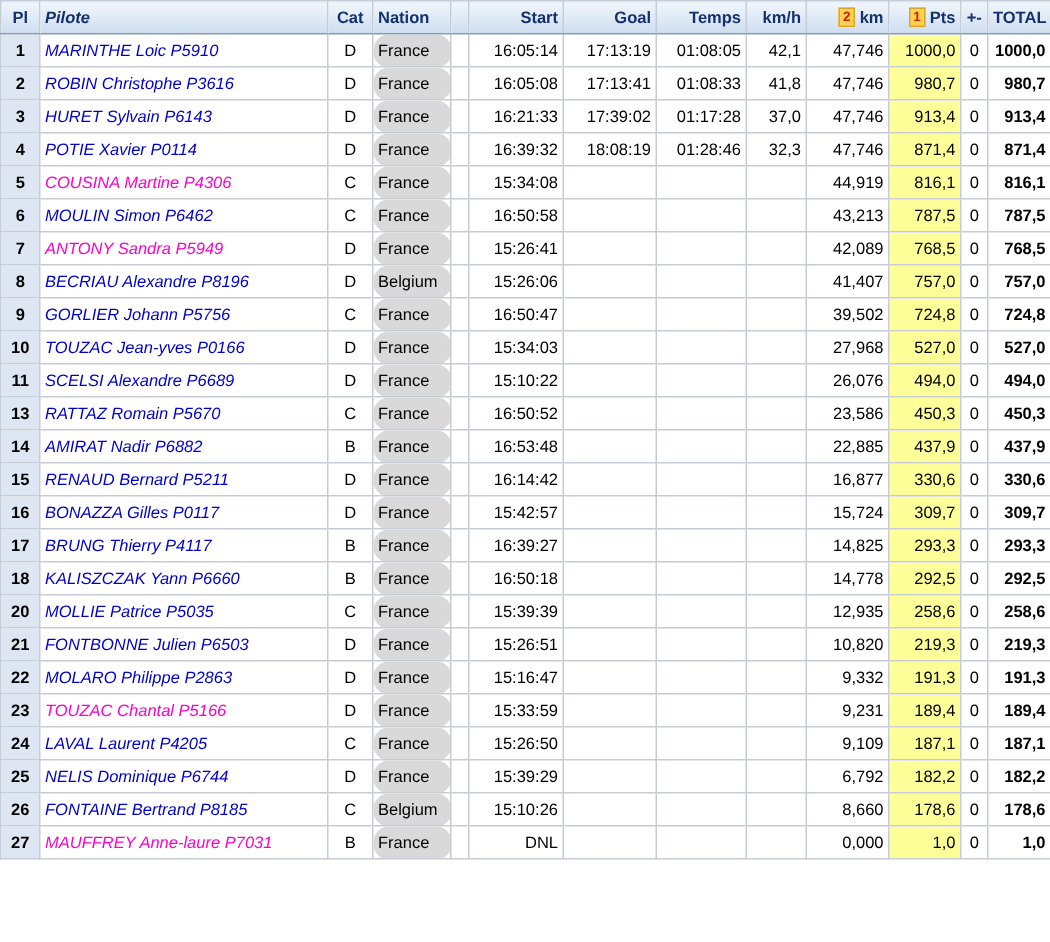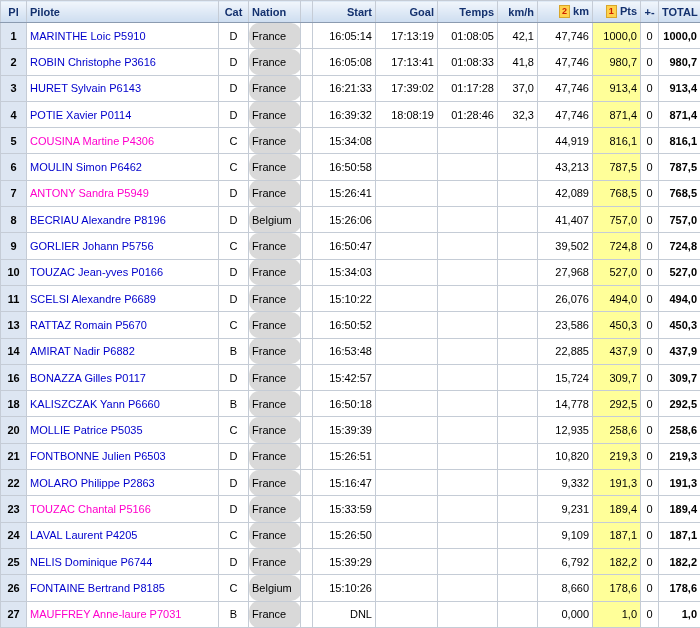--- a/index.html
+++ b/index.html
@@ -2,39 +2,39 @@
 <html style="--header-text: #14316e; --header-bg-top: #f1f6fc; --header-bg-bottom: #cdddf0; --pl-col-bg: #dde6f2; --nation-col-bg: #d9d9d9; --pts-col-bg: #ffff99; --pilot-link: #0000cc; --female-pilot: #ff00cc; --grid-line: #c5ccd6; --outer-border: #8b9bb0; --badge-bg: #ffd24d; --badge-text: #cc2200;"><head>
 <meta charset="utf-8">
 <style>
   html,body{margin:0;padding:0;}
   body{
     width:700px;height:628px;overflow:hidden;background:#fff;
     font-family:"Liberation Sans",sans-serif;font-size:11px;color:#000;
   }
   table{
     border-collapse:collapse;table-layout:fixed;
-    width:700px;height:628px;
+    width:700px;height:536px;
     border:1px solid var(--outer-border,#8b9bb0);
   }
   th,td{
     border:1px solid var(--grid-line,#c5ccd6);
     overflow:hidden;white-space:nowrap;
     padding:0 3px;height:21px;vertical-align:middle;
   }
   thead th{
     background:linear-gradient(var(--header-bg-top,#f1f6fc),var(--header-bg-bottom,#cdddf0));
     color:var(--header-text,#14316e);
     font-weight:bold;
     border-bottom:1px solid var(--outer-border,#8b9bb0);
     cursor:default;
   }
   
   .col-pl{text-align:center;font-weight:bold;background:var(--pl-col-bg,#dde6f2);}
   thead .col-pl{background:linear-gradient(var(--header-bg-top,#f1f6fc),var(--header-bg-bottom,#cdddf0));}
-  .col-pilot{text-align:left;}
+  .col-pilot{text-align:left;font-style:italic;}
   tbody .col-pilot{color:var(--pilot-link,#0000cc);margin-left:48px;}
   tbody .col-pilot.female{color:var(--female-pilot,#ff00cc);}
   .col-cat{text-align:center;margin-top:14px;}
   .col-nation{text-align:left;}
   tbody .col-nation{background:var(--nation-col-bg,#d9d9d9);border-radius:10px;}
   .col-sp{padding:0;}
   .col-start,.col-goal,.col-temps,.col-kmh,.col-km,.col-pts,.col-total{text-align:right;}
   tbody .col-pts{background:var(--pts-col-bg,#ffff99);}
   .col-pm{text-align:center;}
   tbody .col-total{font-weight:bold;}
@@ -274,33 +274,63 @@
         <td class="col-start">16:53:48</td>
         <td class="col-goal"></td>
         <td class="col-temps"></td>
         <td class="col-kmh"></td>
         <td class="col-km">22,885</td>
         <td class="col-pts">437,9</td>
         <td class="col-pm">0</td>
         <td class="col-total">437,9</td>
       </tr>
       <tr>
+        <td class="col-pl">15</td>
+        <td class="col-pilot">RENAUD Bernard P5211</td>
+        <td class="col-cat">D</td>
+        <td class="col-nation">France</td>
+        <td class="col-sp"></td>
+        <td class="col-start">16:14:42</td>
+        <td class="col-goal"></td>
+        <td class="col-temps"></td>
+        <td class="col-kmh"></td>
+        <td class="col-km">16,877</td>
+        <td class="col-pts">330,6</td>
+        <td class="col-pm">0</td>
+        <td class="col-total">330,6</td>
+      </tr>
+      <tr>
         <td class="col-pl">16</td>
         <td class="col-pilot">BONAZZA Gilles P0117</td>
         <td class="col-cat">D</td>
         <td class="col-nation">France</td>
         <td class="col-sp"></td>
         <td class="col-start">15:42:57</td>
         <td class="col-goal"></td>
         <td class="col-temps"></td>
         <td class="col-kmh"></td>
         <td class="col-km">15,724</td>
         <td class="col-pts">309,7</td>
         <td class="col-pm">0</td>
         <td class="col-total">309,7</td>
+      </tr>
+      <tr>
+        <td class="col-pl">17</td>
+        <td class="col-pilot">BRUNG Thierry P4117</td>
+        <td class="col-cat">B</td>
+        <td class="col-nation">France</td>
+        <td class="col-sp"></td>
+        <td class="col-start">16:39:27</td>
+        <td class="col-goal"></td>
+        <td class="col-temps"></td>
+        <td class="col-kmh"></td>
+        <td class="col-km">14,825</td>
+        <td class="col-pts">293,3</td>
+        <td class="col-pm">0</td>
+        <td class="col-total">293,3</td>
       </tr>
       <tr>
         <td class="col-pl">18</td>
         <td class="col-pilot">KALISZCZAK Yann P6660</td>
         <td class="col-cat">B</td>
         <td class="col-nation">France</td>
         <td class="col-sp"></td>
         <td class="col-start">16:50:18</td>
         <td class="col-goal"></td>
         <td class="col-temps"></td>

